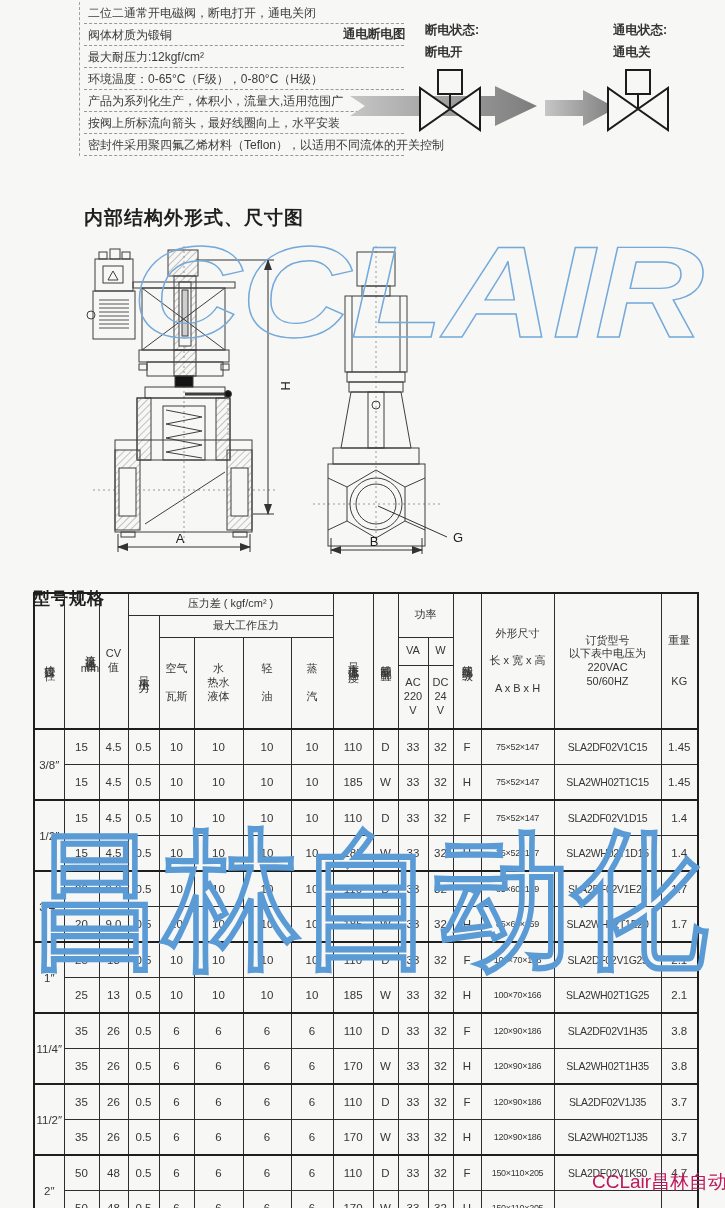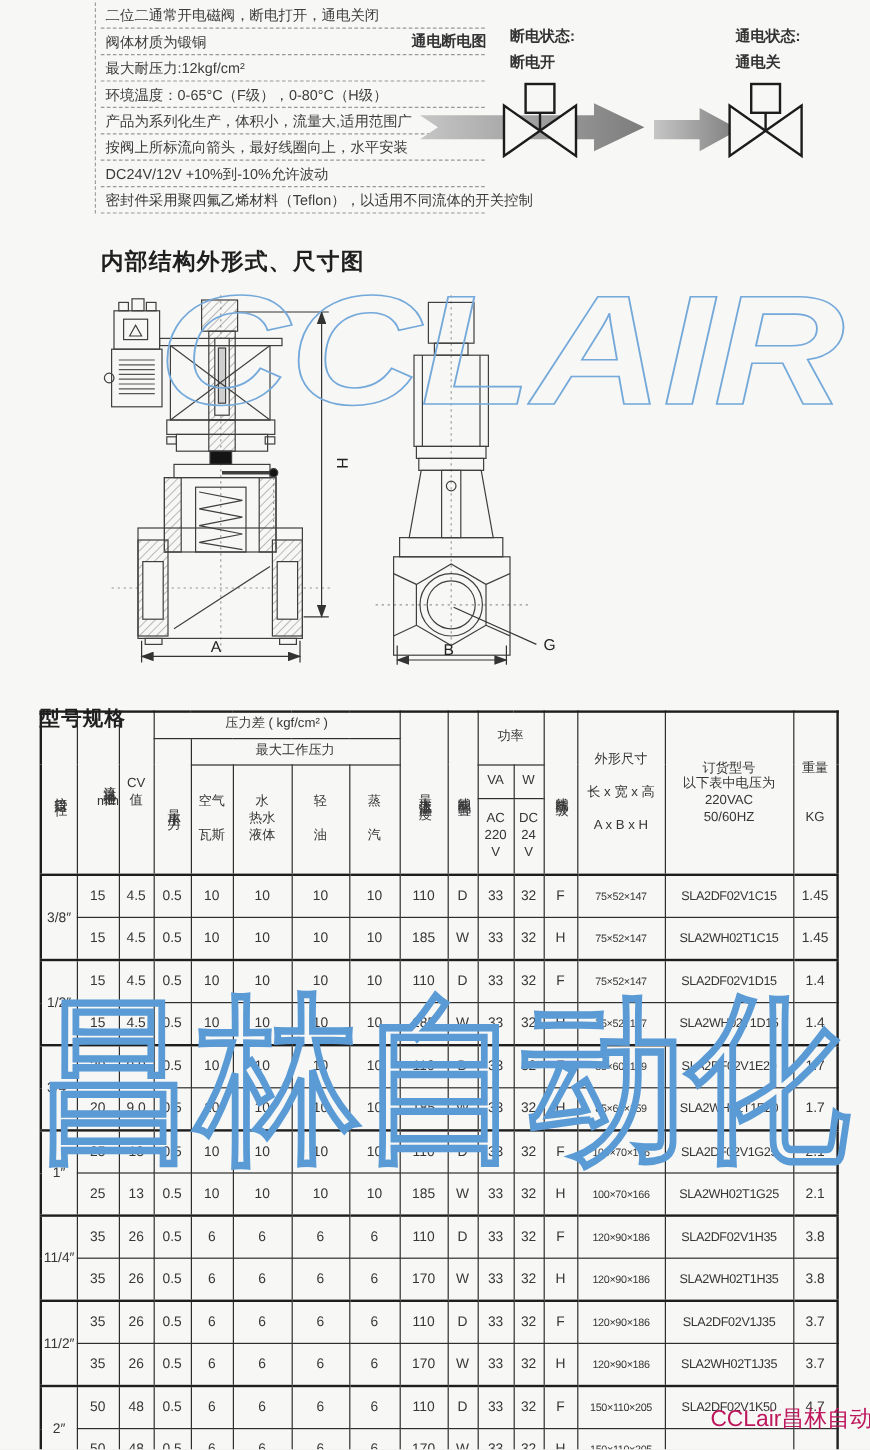--- a/index.html
+++ b/index.html
@@ -45,21 +45,20 @@
 
 <div class="page">
 
   <div class="features">
     <div class="feature-item">二位二通常开电磁阀，断电打开，通电关闭</div>
     <div class="feature-item">阀体材质为锻铜</div>
     <div class="feature-item">最大耐压力:12kgf/cm²</div>
     <div class="feature-item">环境温度：0-65°C（F级），0-80°C（H级）</div>
     <div class="feature-item">产品为系列化生产，体积小，流量大,适用范围广</div>
     <div class="feature-item">按阀上所标流向箭头，最好线圈向上，水平安装</div>
-    <div class="feature-item">DC24V/12V  +10%到-10%允许波动</div>
     <div class="feature-item">密封件采用聚四氟乙烯材料（Teflon），以适用不同流体的开关控制</div>
   </div>
 
   <svg class="state-svg" width="390" height="145" viewBox="0 0 390 145">
     <defs>
       <linearGradient id="arrg" x1="0" y1="0" x2="1" y2="0">
         <stop offset="0" stop-color="#c6c6c6"></stop>
           <stop offset="1" stop-color="#7c7c7c"></stop>
       </linearGradient>
     </defs>

